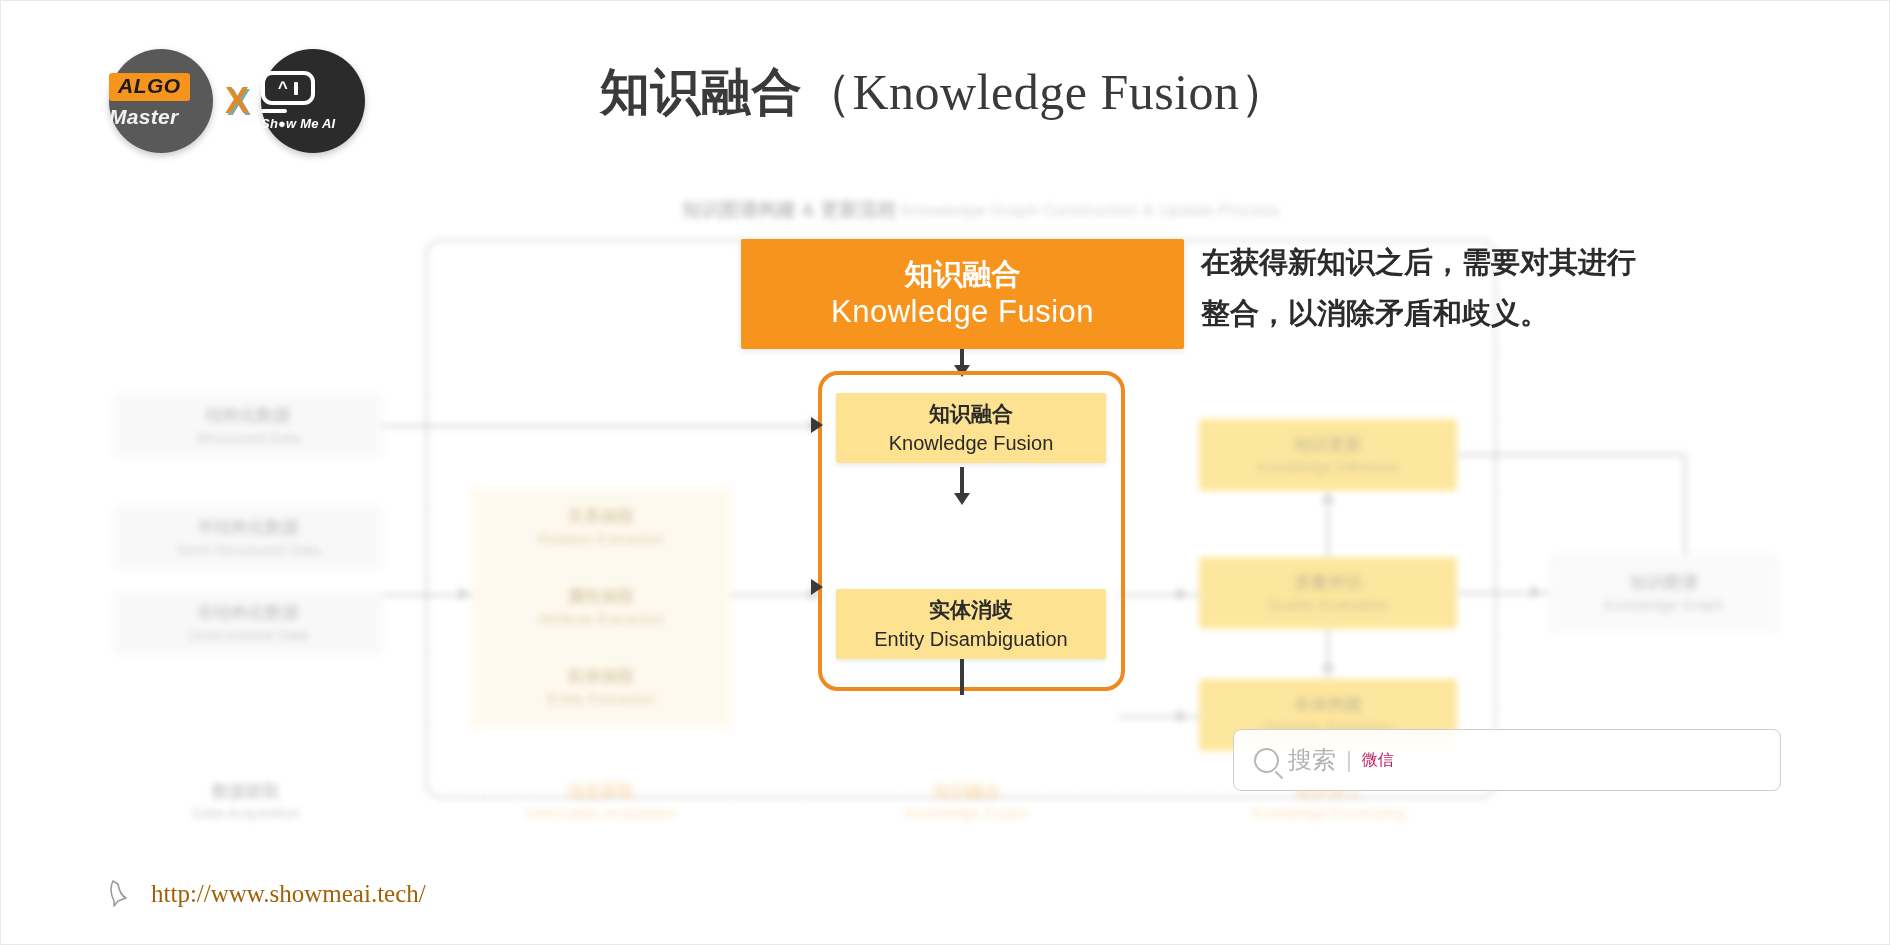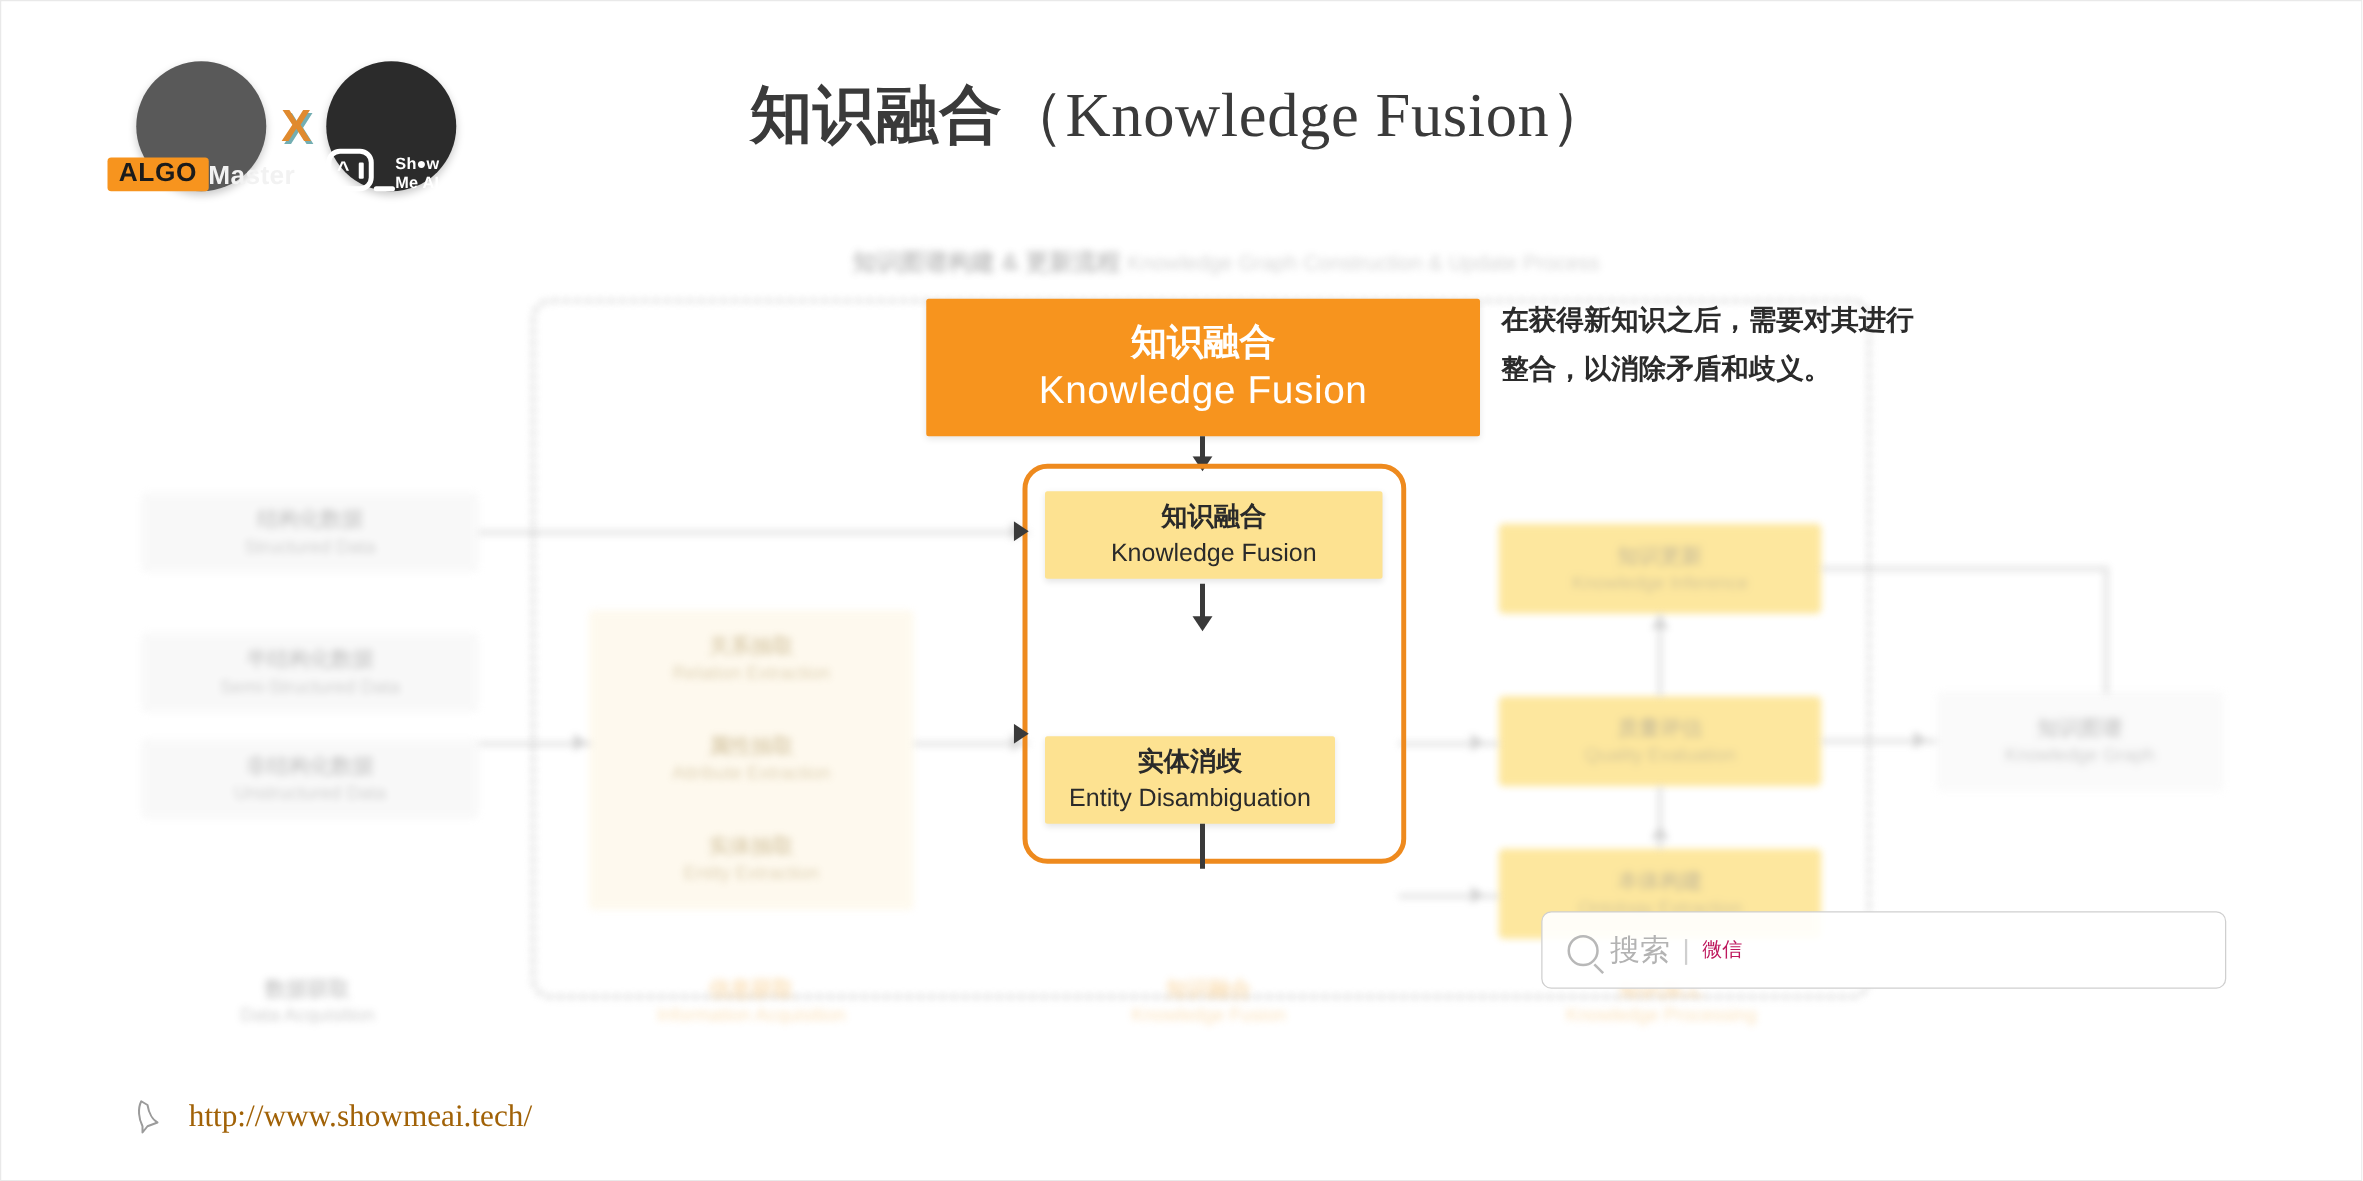--- a/index.html
+++ b/index.html
@@ -12,22 +12,23 @@
     position:absolute;inset:0;
     background:#ffffff;
     border:1px solid #e9e9e9;
     box-sizing:border-box;
   }
 
   
   .logo-wrap{position:absolute;left:108px;top:48px;display:flex;align-items:center;gap:8px;}
   .logo-circle{
     width:104px;height:104px;border-radius:50%;
-    display:flex;flex-direction:row;align-items:flex-end;justify-content:center;
+    display:flex;flex-direction:column;align-items:flex-start;justify-content:center;
     box-shadow:0 3px 7px rgba(0,0,0,.22);
+    font-style:italic;
   }
   .logo-algo{background:#595959;}
   .algo-badge{
     background:#F7941E;color:#1b1b1b;font-weight:bold;font-size:21px;
     letter-spacing:.5px;padding:1px 9px 2px 9px;border-radius:3px;line-height:1.15;
   }
   .algo-master{color:#f2f2f2;font-weight:bold;font-size:21px;margin-top:4px;letter-spacing:.3px;}
   .logo-x{color:#E08A2E;font-size:36px;font-weight:bold;margin:0 4px;
           text-shadow:2px 2px 0 rgba(90,160,165,.85);}
   .logo-sma{background:#2b2b2b;}
@@ -102,21 +103,21 @@
     position:absolute;left:740px;top:238px;width:443px;height:110px;
     background:#F7941E;color:#fff;border-radius:2px;
     display:flex;flex-direction:column;align-items:center;justify-content:center;
     box-shadow:0 2px 6px rgba(0,0,0,.10);
   }
   .hl-header .cn{font-size:29px;font-weight:bold;line-height:1.15;}
   .hl-header .en{font-size:31px;font-weight:normal;letter-spacing:.5px;margin-top:2px;}
 
   .annotation{
     position:absolute;left:1200px;top:236px;width:600px;
-    font-size:22px;font-weight:bold;color:#2b2b2b;line-height:1.75;
+    font-size:29px;font-weight:bold;color:#2b2b2b;line-height:1.75;
   }
 
   .hl-ring{
     position:absolute;left:817px;top:370px;width:307px;height:320px;
     border:4px solid #EE8A1E;border-radius:20px;box-sizing:border-box;
     background:transparent;
   }
 
   .hl-box{
     position:absolute;box-sizing:border-box;background:#FDE291;
@@ -305,21 +306,21 @@
 
   <div class="hl-box" style="left:835px;top:392px;width:270px;height:70px;">
     <span class="cn">知识融合</span>
     <span class="en">Knowledge Fusion</span>
   </div>
 
   <div class="dark-arrow" style="left:959px;top:466px;height:30px;"></div>
   <div class="dark-head" style="left:953px;top:492px;"></div>
 
 
-  <div class="hl-box" style="left:835px;top:588px;width:232px;height:70px;">
+  <div class="hl-box" style="left:835px;top:588px;width:270px;height:70px;">
     <span class="cn">实体消歧</span>
     <span class="en">Entity Disambiguation</span>
   </div>
 
   <div class="dark-head-right" style="left:810px;top:416px;"></div>
   <div class="dark-head-right" style="left:810px;top:578px;"></div>
   <div class="dark-arrow" style="left:959px;top:658px;height:36px;"></div>
 
   <div class="watermark">
     <span class="wm-search">

